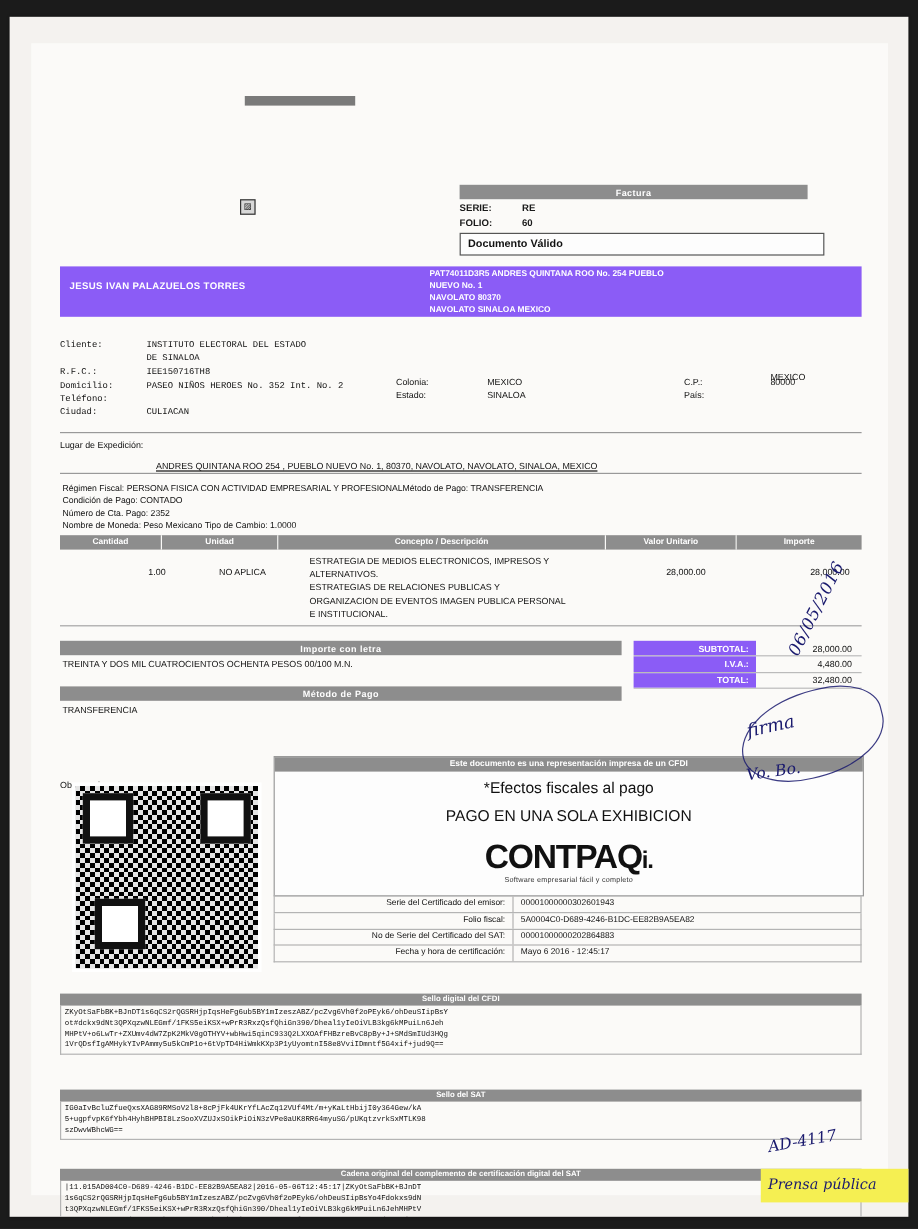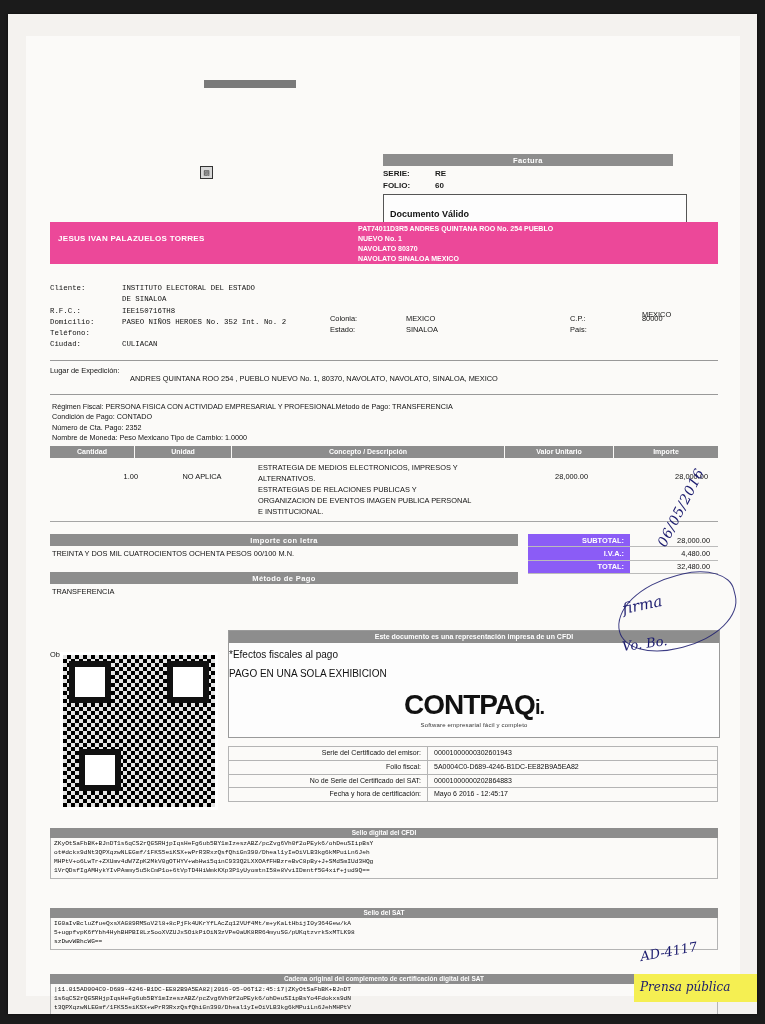--- a/index.html
+++ b/index.html
@@ -65,32 +65,32 @@
   }
   .factura-block .k { width: 52px; }
   .factura-block .v { font-weight: bold; }
   .valid-box {
     position: absolute;
     left: 333px;
     top: 58px;
     width: 290px;
     border: 1px solid #555;
     background: #fdfdfd;
-    padding: 14px 6px;
+    padding: 3px 6px;
     font-size: 9px;
     font-weight: bold;
   }
   
   .emit-band {
     position: absolute;
     left: 0;
     top: 86px;
     width: 668px;
     height: 42px;
-    background: #ec4899;
+    background: #8b5cf6;
     color: #fff;
   }
   .emit-name {
     position: absolute;
     left: 8px;
     top: 12px;
     font-size: 8px;
     font-weight: bold;
     letter-spacing: .3px;
   }
@@ -128,21 +128,21 @@
   .client .val { color: #111; }
   .c3 { position: absolute; }
   .exped {
     position: absolute;
     left: 0;
     top: 230px;
     width: 668px;
     font-size: 7.4px;
   }
   .exped .lab2 { position: absolute; left: 0; top: 0; width: 80px; }
-  .exped .val2 { position: absolute; left: 80px; top: 8px; }
+  .exped .val2 { position: absolute; left: 80px; top: 18px; text-decoration: underline; }
   .sep {
     position: absolute;
     left: 0;
     width: 668px;
     height: 1px;
     background: #999;
   }
   
   .regime {
     position: absolute;
@@ -232,21 +232,22 @@
   }
   .cfdi-box .bar {
     background: #8d8d8d;
     color: #fff;
     font-size: 7px;
     font-weight: bold;
     text-align: center;
     padding: 1.5px 0;
   }
   .cfdi-box .c {
-    font-size: 10px;
+    text-align: center;
+    font-size: 13px;
     padding: 4px 0 0;
     line-height: 1.5;
   }
   .logo {
     text-align: center;
     font-size: 28px;
     font-weight: bold;
     letter-spacing: -1px;
     padding: 6px 0 0;
     color: #111;

